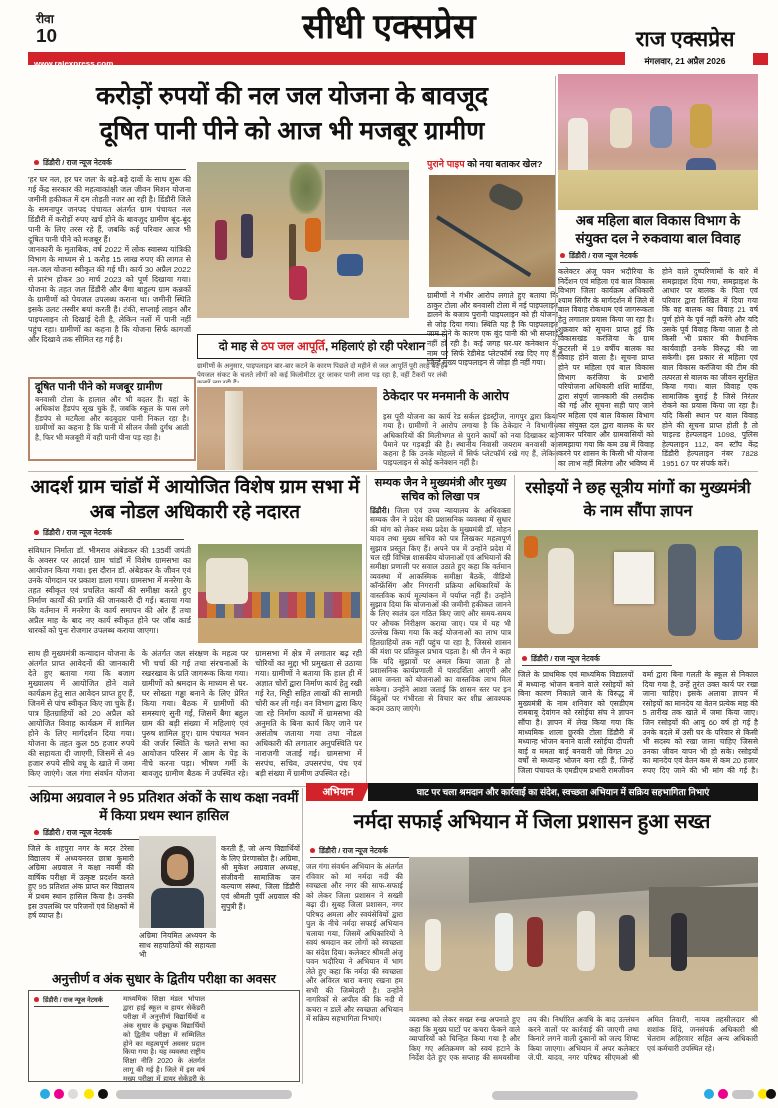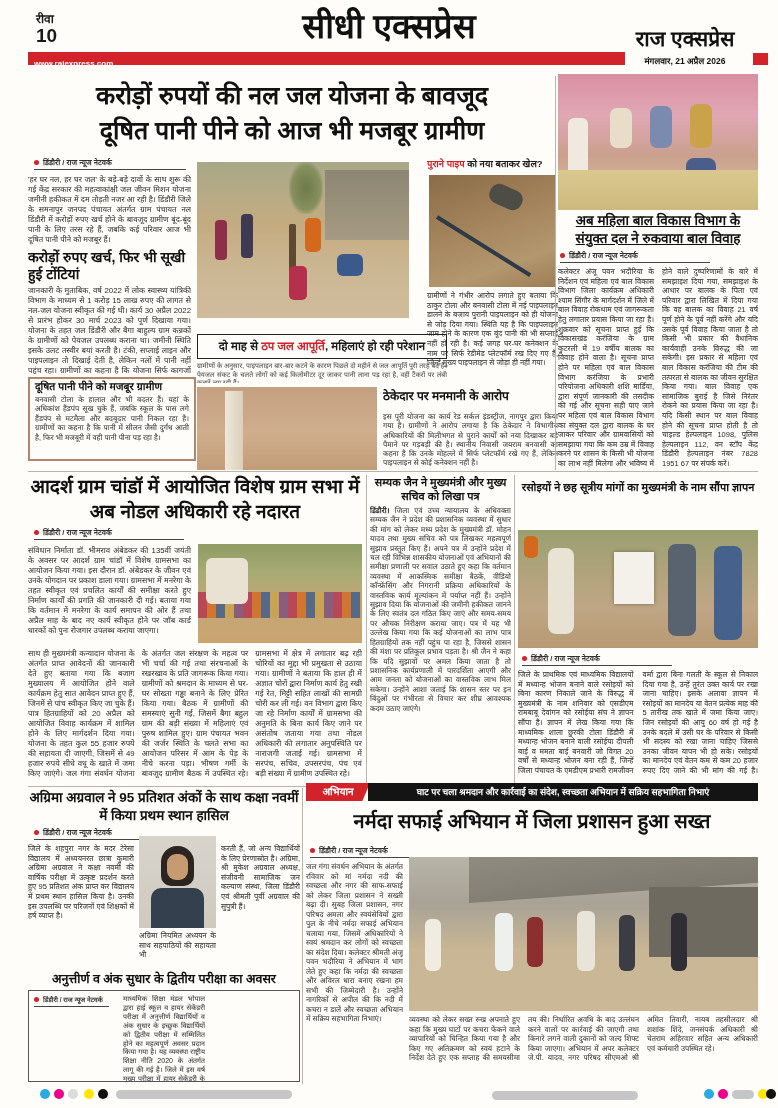--- a/index.html
+++ b/index.html
@@ -44,21 +44,20 @@
     <div>दूषित पानी पीने को आज भी मजबूर ग्रामीण</div>
   </div>
 
   <div class="abs byline" style="left:34px;top:157px;width:152px;">
     <span class="dot"></span>
     <span class="bt">डिंडौरी / राज न्यूज नेटवर्क</span>
   </div>
 
   <div class="abs body-txt" style="left:28px;top:175px;width:163px;height:199px;">
     <div>'हर घर नल, हर घर जल' के बड़े-बड़े दावों के साथ शुरू की गई केंद्र सरकार की महत्वाकांक्षी जल जीवन मिशन योजना जमीनी हकीकत में दम तोड़ती नजर आ रही है। डिंडौरी जिले के समनापुर जनपद पंचायत अंतर्गत ग्राम पंचायत नल डिंडौरी में करोड़ों रुपए खर्च होने के बावजूद ग्रामीण बूंद-बूंद पानी के लिए तरस रहे हैं, जबकि कई परिवार आज भी दूषित पानी पीने को मजबूर हैं।</div>
-    <div class="subhead" style="font-size:14px;line-height:17px;text-align:left;margin:4px 0 3px 0;">करोड़ों रुपए खर्च, फिर भी सूखी हुई टोंटियां</div>
     <div>जानकारी के मुताबिक, वर्ष 2022 में लोक स्वास्थ्य यांत्रिकी विभाग के माध्यम से 1 करोड़ 15 लाख रुपए की लागत से नल-जल योजना स्वीकृत की गई थी। कार्य 30 अप्रैल 2022 से प्रारंभ होकर 30 मार्च 2023 को पूर्ण दिखाया गया। योजना के तहत जल डिंडौरी और बैगा बाहुल्य ग्राम कन्नकों के ग्रामीणों को पेयजल उपलब्ध कराना था। जमीनी स्थिति इसके उलट तस्वीर बयां करती है। टंकी, सप्लाई लाइन और पाइपलाइन तो दिखाई देती है, लेकिन नलों में पानी नहीं पहुंच रहा। ग्रामीणों का कहना है कि योजना सिर्फ कागजों और दिखावे तक सीमित रह गई है।</div>
   </div>
 
   <div class="abs" style="left:28px;top:377px;width:154px;height:80px;border:2px solid #b5856b;padding:0 5px;overflow:hidden;">
     <div class="subhead" style="font-size:10.5px;white-space:nowrap;">दूषित पानी पीने को मजबूर ग्रामीण</div>
     <div class="body-txt" style="font-size:7.4px;line-height:9.4px;margin-top:2px;">बनवासी टोला के हालात और भी बदतर हैं। यहां के अधिकांश हैंडपंप सूख चुके हैं, जबकि स्कूल के पास लगे हैंडपंप से मटमैला और बदबूदार पानी निकल रहा है। ग्रामीणों का कहना है कि पानी में सीलन जैसी दुर्गंध आती है, फिर भी मजबूरी में वही पानी पीना पड़ रहा है।</div>
   </div>
 
   <div class="photo" style="left:197px;top:162px;width:212px;height:156px;background:linear-gradient(180deg,#a8a887 0%,#b7ab86 22%,#c4ab80 40%,#ccb794 70%,#d0bb9c 100%);">
     <div class="abs" style="left:128px;top:8px;width:84px;height:70px;background:linear-gradient(180deg,#8d8674,#a59a82);"></div>
@@ -97,21 +96,21 @@
   <div class="vrule" style="left:555px;top:76px;height:394px;"></div>
 
   <div class="photo" style="left:558px;top:74px;width:200px;height:136px;background:linear-gradient(180deg,#d98fa2 0%,#e0a7b5 30%,#caa08d 60%,#d9c6a8 100%);">
     <div class="abs" style="left:10px;top:44px;width:20px;height:60px;background:#f0e9df;border-radius:6px;"></div>
     <div class="abs" style="left:52px;top:34px;width:22px;height:40px;background:#e8ddc8;border-radius:7px;"></div>
     <div class="abs" style="left:92px;top:32px;width:22px;height:42px;background:#7b8bb0;border-radius:7px;"></div>
     <div class="abs" style="left:132px;top:30px;width:22px;height:44px;background:#caa24a;border-radius:7px;"></div>
     <div class="abs" style="left:128px;top:84px;width:30px;height:40px;background:#4b5d8a;border-radius:8px;"></div>
     <div class="abs" style="left:0px;top:96px;width:200px;height:40px;background:linear-gradient(180deg,#d9c98f,#cdb97e);"></div>
   </div>
-  <div class="abs hl" style="left:558px;top:212px;width:200px;font-size:13.5px;line-height:17.5px;text-decoration:underline;">अब महिला बाल विकास विभाग के संयुक्त दल ने रुकवाया बाल विवाह</div>
+  <div class="abs hl" style="left:558px;top:212px;width:200px;font-size:13.5px;line-height:17.5px;">अब महिला बाल विकास विभाग के संयुक्त दल ने रुकवाया बाल विवाह</div>
   <div class="abs byline" style="left:560px;top:250px;width:150px;">
     <span class="dot"></span>
     <span class="bt">डिंडौरी / राज न्यूज नेटवर्क</span>
   </div>
   <div class="abs body-txt" style="left:558px;top:267px;width:200px;height:202px;column-count:2;column-gap:8px;font-size:7.5px;line-height:9.6px;">कलेक्टर अंजू पवन भदौरिया के निर्देशन एवं महिला एवं बाल विकास विभाग जिला कार्यक्रम अधिकारी श्याम सिंगौर के मार्गदर्शन में जिले में बाल विवाह रोकथाम एवं जागरूकता हेतु लगातार प्रयास किया जा रहा है। शुक्रवार को सूचना प्राप्त हुई कि विकासखंड करंजिया के ग्राम कुटरली में 19 वर्षीय बालक का विवाह होने वाला है। सूचना प्राप्त होने पर महिला एवं बाल विकास विभाग करंजिया के प्रभारी परियोजना अधिकारी शशि मार्डिया, द्वारा संपूर्ण जानकारी की तसदीक की गई और सूचना सही पाए जाने पर महिला एवं बाल विकास विभाग का संयुक्त दल द्वारा बालक के घर जाकर परिवार और ग्रामवासियों को समझाया गया कि कम उम्र में विवाह करने पर शासन के किसी भी योजना का लाभ नहीं मिलेगा और भविष्य में होने वाले दुष्परिणामों के बारे में समझाइश दिया गया, समझाइश के आधार पर बालक के पिता एवं परिवार द्वारा लिखित में दिया गया कि वह बालक का विवाह 21 वर्ष पूर्ण होने के पूर्व नहीं करेंगे और यदि उसके पूर्व विवाह किया जाता है तो किसी भी प्रकार की वैधानिक कार्यवाही उनके विरुद्ध की जा सकेगी। इस प्रकार से महिला एवं बाल विकास करंजिया की टीम की तत्परता से बालक का जीवन सुरक्षित किया गया। बाल विवाह एक सामाजिक बुराई है जिसे निरंतर रोकने का प्रयास किया जा रहा है। यदि किसी स्थान पर बाल विवाह होने की सूचना प्राप्त होती है तो चाइल्ड हेल्पलाइन 1098, पुलिस हेल्पलाइन 112, वन स्टॉप केंद्र डिंडौरी हेल्पलाइन नंबर 7828 1951 67 पर संपर्क करें।</div>
 
   <div class="hrule" style="left:28px;top:471px;width:730px;"></div>
 
   <div class="abs hl" style="left:28px;top:474px;width:334px;font-size:19px;line-height:25px;">आदर्श ग्राम चांडॉ में आयोजित विशेष ग्राम सभा में अब नोडल अधिकारी रहे नदारत</div>
   <div class="abs byline" style="left:34px;top:527px;width:150px;">
@@ -128,21 +127,21 @@
   <div class="vrule" style="left:366px;top:475px;height:311px;"></div>
   <div class="vrule" style="left:514px;top:475px;height:311px;"></div>
 
   <div class="abs" style="left:370px;top:476px;width:141px;height:310px;overflow:hidden;">
     <div class="hl" style="font-size:11px;line-height:13.5px;margin-bottom:3px;">सम्यक जैन ने मुख्यमंत्री और मुख्य सचिव को लिखा पत्र</div>
     <div class="body-txt" style="font-size:7.4px;line-height:9.4px;">
       <span style="font-weight:bold;">डिंडौरी।</span><span> जिला एवं उच्च न्यायालय के अधिवक्ता सम्यक जैन ने प्रदेश की प्रशासनिक व्यवस्था में सुधार की मांग को लेकर मध्य प्रदेश के मुख्यमंत्री डॉ. मोहन यादव तथा मुख्य सचिव को पत्र लिखकर महत्वपूर्ण सुझाव प्रस्तुत किए हैं। अपने पत्र में उन्होंने प्रदेश में चल रही विभिन्न शासकीय योजनाओं एवं अभियानों की समीक्षा प्रणाली पर सवाल उठाते हुए कहा कि वर्तमान व्यवस्था में आकस्मिक समीक्षा बैठकें, वीडियो कॉन्फ्रेंसिंग और निगरानी प्रक्रिया अधिकारियों के वास्तविक कार्य मूल्यांकन में पर्याप्त नहीं हैं। उन्होंने सुझाव दिया कि योजनाओं की जमीनी हकीकत जानने के लिए स्वतंत्र दल गठित किए जाएं और समय-समय पर औचक निरीक्षण कराया जाए। पत्र में यह भी उल्लेख किया गया कि कई योजनाओं का लाभ पात्र हितग्राहियों तक नहीं पहुंच पा रहा है, जिससे शासन की मंशा पर प्रतिकूल प्रभाव पड़ता है। श्री जैन ने कहा कि यदि सुझावों पर अमल किया जाता है तो प्रशासनिक कार्यप्रणाली में पारदर्शिता आएगी और आम जनता को योजनाओं का वास्तविक लाभ मिल सकेगा। उन्होंने आशा जताई कि शासन स्तर पर इन बिंदुओं पर गंभीरता से विचार कर शीघ्र आवश्यक कदम उठाए जाएंगे।</span>
     </div>
   </div>
 
-  <div class="abs hl" style="left:518px;top:476px;width:240px;font-size:11px;line-height:23px;">रसोइयों ने छह सूत्रीय मांगों का मुख्यमंत्री के नाम सौंपा ज्ञापन</div>
+  <div class="abs hl" style="left:518px;top:476px;width:240px;font-size:16px;line-height:23px;">रसोइयों ने छह सूत्रीय मांगों का मुख्यमंत्री के नाम सौंपा ज्ञापन</div>
   <div class="photo" style="left:518px;top:530px;width:240px;height:118px;background:linear-gradient(180deg,#9aa070 0%,#b0a37c 35%,#bfa685 65%,#b79a74 100%);">
     <div class="abs" style="left:96px;top:22px;width:40px;height:52px;background:#f4f1ea;box-shadow:0 0 4px rgba(0,0,0,.35);"></div>
     <div class="abs" style="left:30px;top:18px;width:26px;height:86px;background:#e8e3d5;border-radius:8px;"></div>
     <div class="abs" style="left:150px;top:14px;width:28px;height:92px;background:#58636f;border-radius:8px;"></div>
     <div class="abs" style="left:196px;top:16px;width:28px;height:94px;background:#46618c;border-radius:8px;"></div>
     <div class="abs" style="left:6px;top:6px;width:14px;height:22px;background:#d4691e;border-radius:5px;"></div>
   </div>
   <div class="abs byline" style="left:522px;top:653px;width:150px;">
     <span class="dot"></span>
     <span class="bt">डिंडौरी / राज न्यूज नेटवर्क</span>

